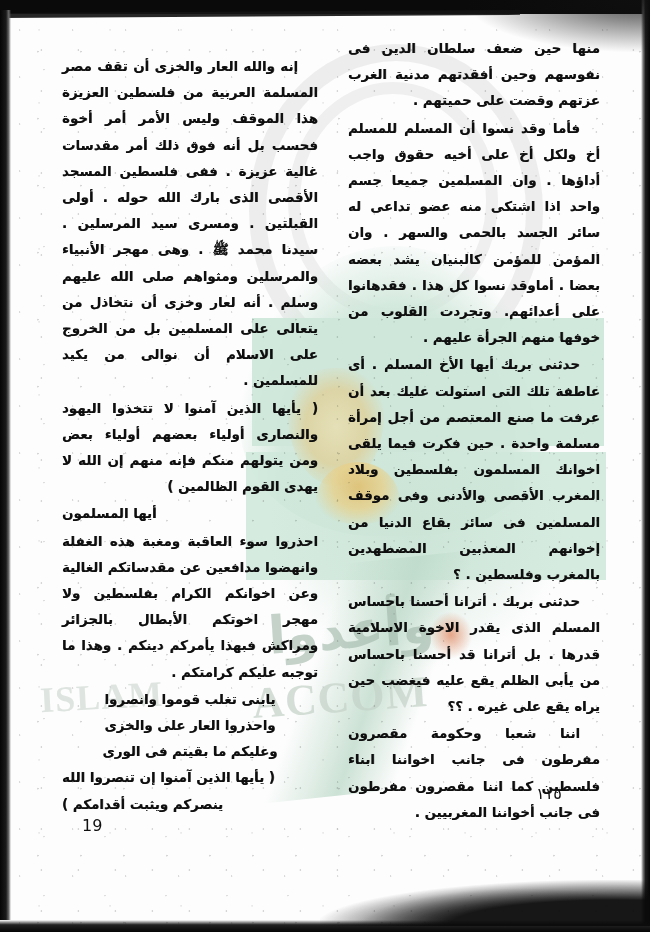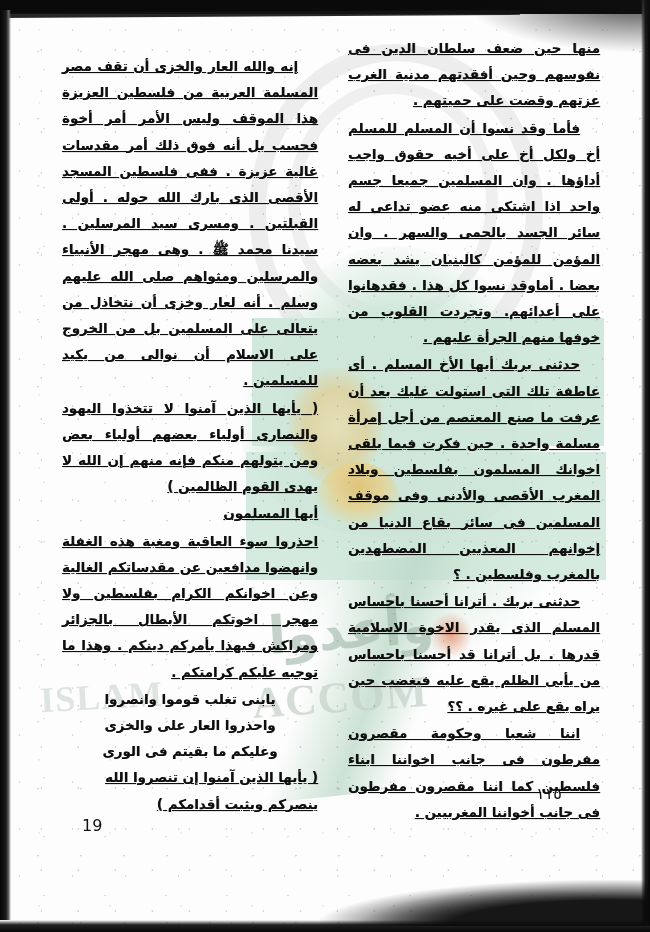--- a/index.html
+++ b/index.html
@@ -152,23 +152,23 @@
     line-height: 26.2px;
     font-weight: 700;
     text-shadow: 0.35px 0.2px 0 rgba(0,0,0,.55);
   }
   #column-right {   
     left: 348px; top: 36px; width: 252px;
   }
   #column-left {
     left: 62px; top: 54px; width: 256px;
   }
-  .para { margin: 0 0 1px 0; text-decoration: underline; }
+  .para { margin: 0 0 1px 0; }
   .para.indent { text-indent: 20px; }
-  .line-center { text-align: right; }
+  .line-center { text-align: left; }
   .quran { font-weight: 700; }
 
   .call-block { }
   .call-line { margin: 0; text-align: center; }
 
   .page-number {
     position: absolute;
     font-family: "DejaVu Sans", sans-serif;
     font-size: 16px;
     font-weight: 400;

